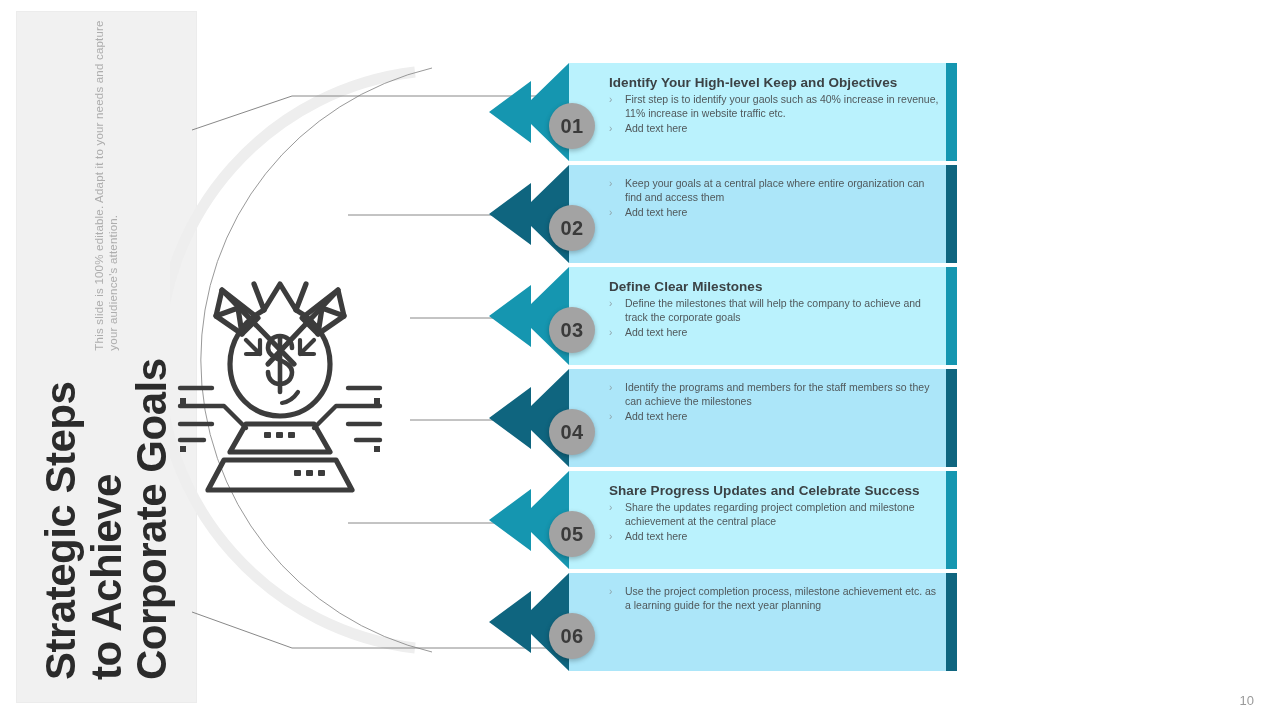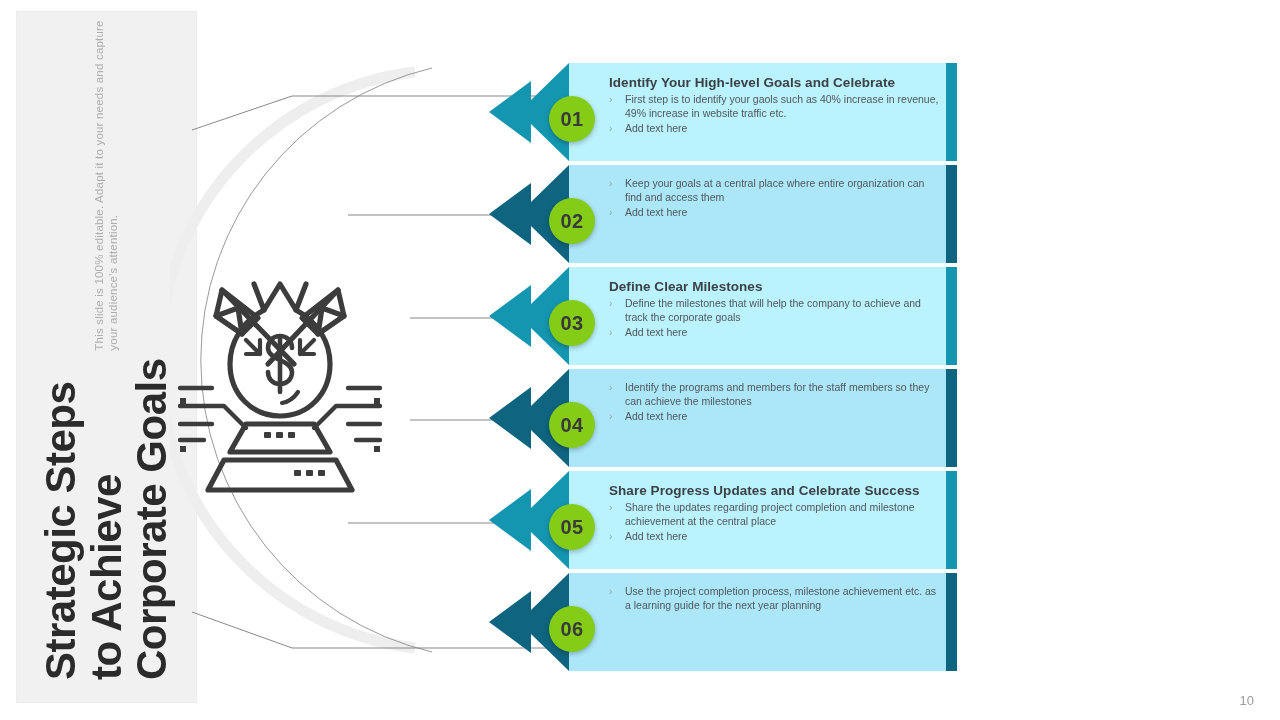--- a/index.html
+++ b/index.html
@@ -109,25 +109,25 @@
     top: 0;
     width: 90px;
     height: 98px;
     overflow: visible;
   }
   .arrow svg { display: block; overflow: visible; }
 
   .badge {
     position: absolute;
     left: 62px;
-    top: 33px;
+    top: 40px;
     width: 46px;
     height: 46px;
     border-radius: 50%;
-    background: #84cc16;
+    background: #a3a3a3;
     box-shadow: 0 2px 5px rgba(0,0,0,0.26);
     display: flex;
     align-items: center;
     justify-content: center;
     font-size: 20px;
     font-weight: bold;
     color: #3a3a3a;
     letter-spacing: 0.5px;
   }
 
@@ -277,25 +277,25 @@
         <polygon class="arrow-shape" points="82,0 82,98 44,61 44,80 2,49 44,18 44,37" fill="#1596B0"></polygon>
       </svg>
     </div>
     <div class="panel" style="background: rgb(186, 242, 253);">
         <span style="position: absolute; right: 0px; top: 0px; width: 11px; height: 100%; background: rgb(21, 150, 176);"></span>
       </div>
     <div class="badge">
       <span>01</span>
     </div>
     <div class="content">
-      <div class="step-title">Identify Your High-level Goals and Celebrate</div>
-      <ul class="bullets">
-          <li class="bullet">
-            <span class="bullet-marker">›</span>
-            <span class="bullet-text">First step is to identify your gaols such as 40% increase in revenue, 49% increase in website traffic etc.</span>
+      <div class="step-title">Identify Your High-level Keep and Objectives</div>
+      <ul class="bullets">
+          <li class="bullet">
+            <span class="bullet-marker">›</span>
+            <span class="bullet-text">First step is to identify your gaols such as 40% increase in revenue, 11% increase in website traffic etc.</span>
           </li>
           <li class="bullet">
             <span class="bullet-marker">›</span>
             <span class="bullet-text">Add text here</span>
           </li>
         </ul>
     </div>
   </div>
 
   <div class="row" style="top: 165px;">

